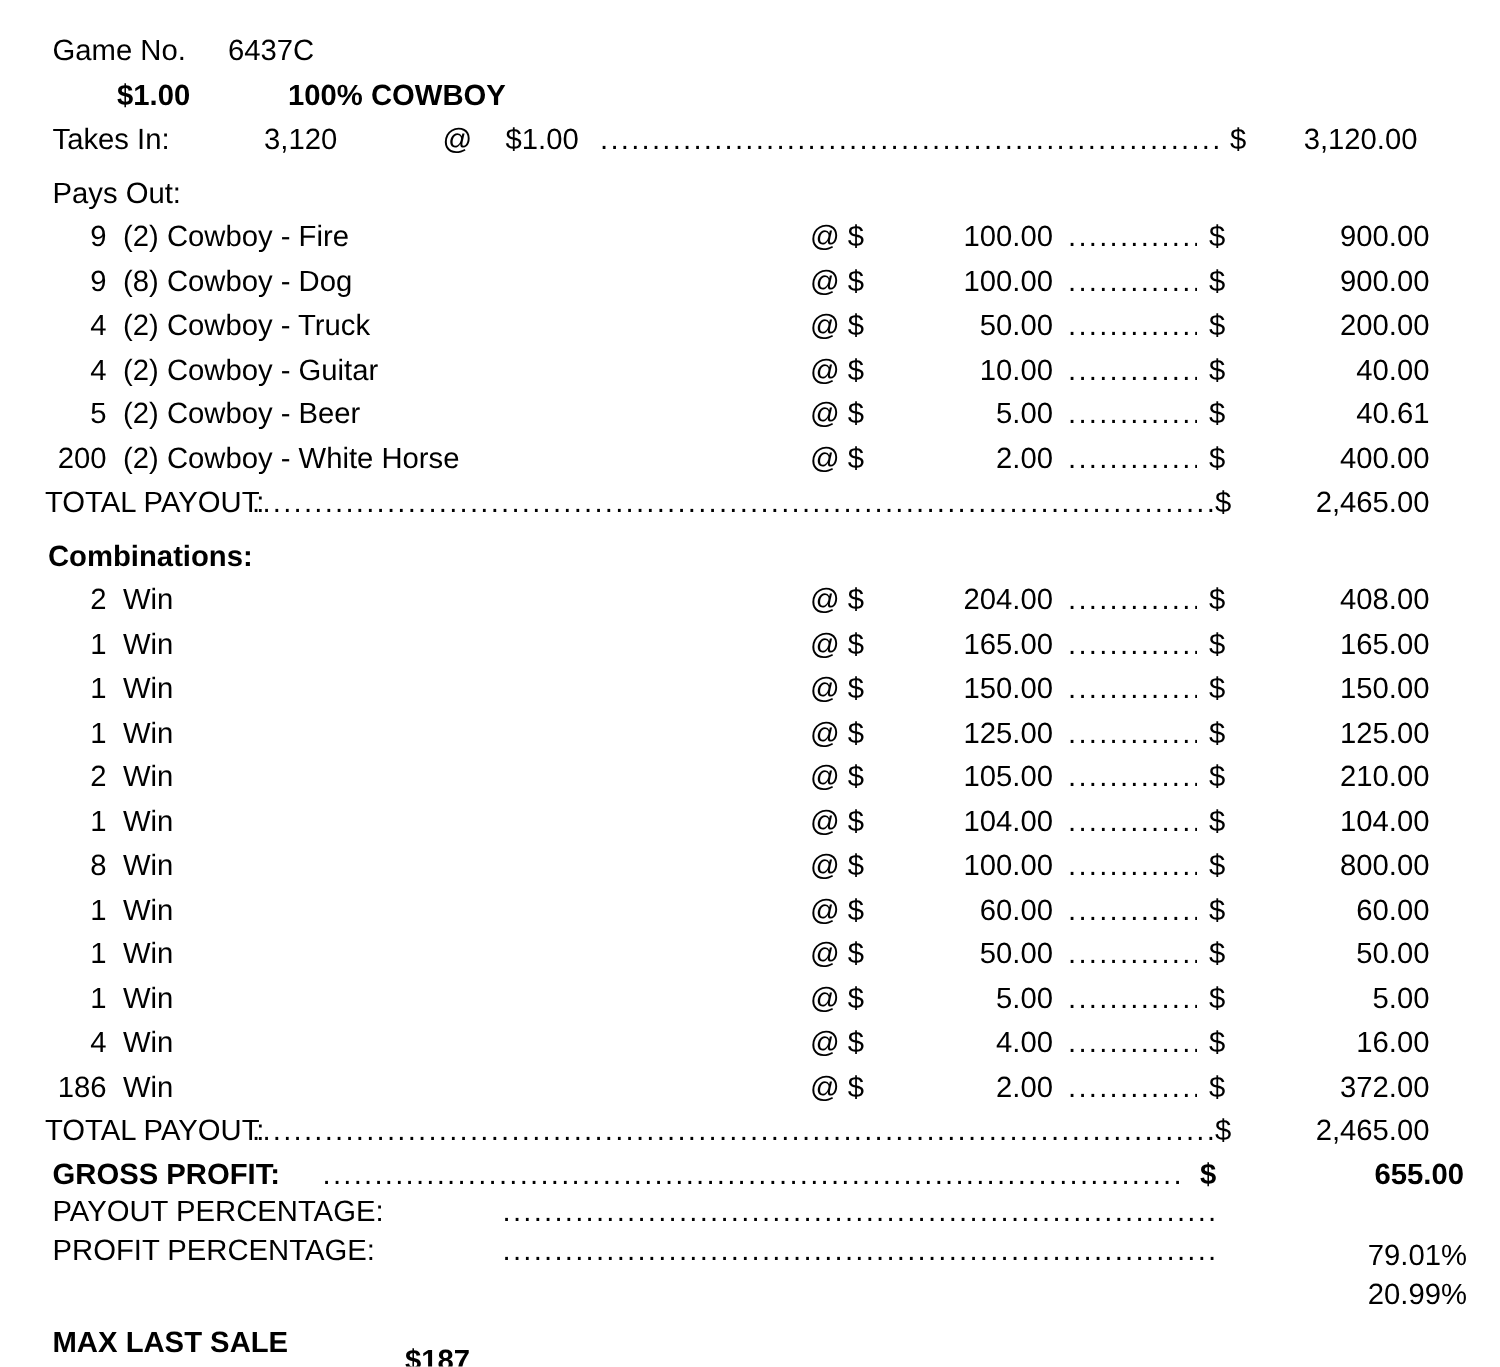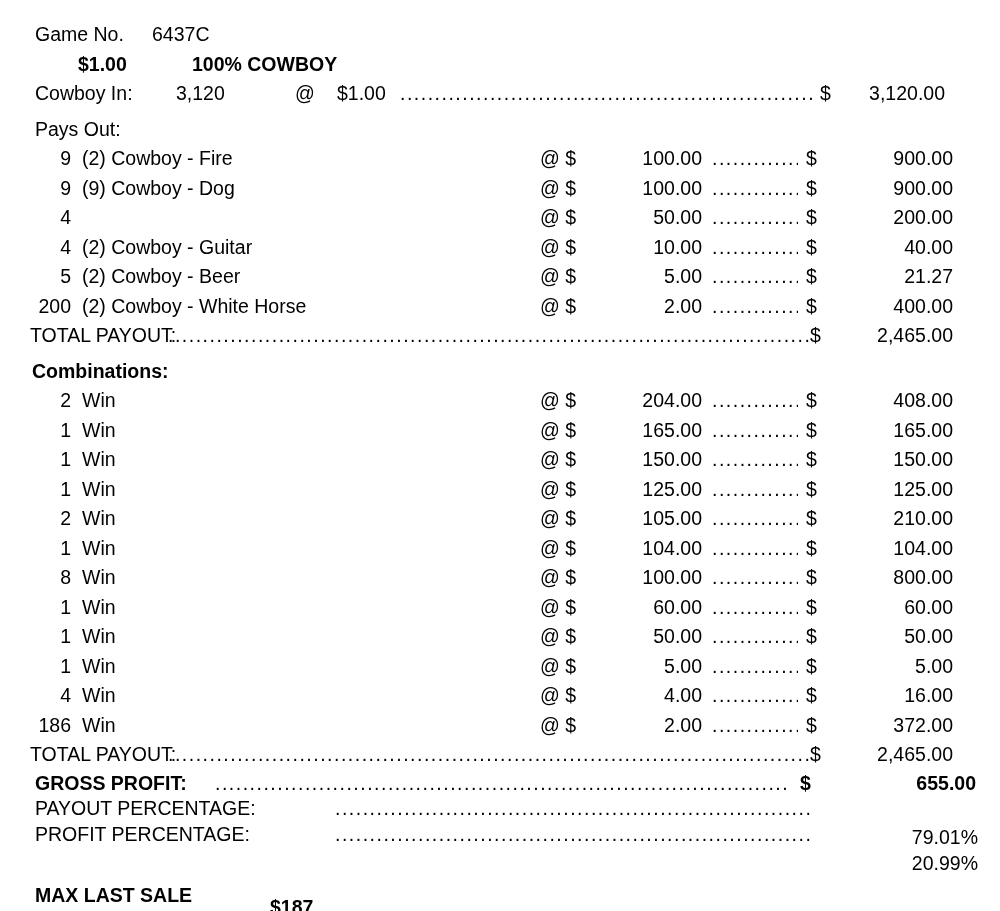--- a/index.html
+++ b/index.html
@@ -77,21 +77,21 @@
 
   <div class="row">
     <span class="h-label">Game No.</span>
     <span class="h-value">6437C</span>
   </div>
   <div class="row">
     <span class="h-price">$1.00</span>
     <span class="h-name">100% COWBOY</span>
   </div>
   <div class="row">
-    <span class="ti-label">Cowboy In:</span>
+    <span class="ti-label">Takes In:</span>
     <span class="ti-qty">3,120</span>
     <span class="ti-at">@</span>
     <span class="ti-price">$1.00</span>
     <span class="ti-leader leader">...........................................................................................................................................................................................</span>
     <span class="ti-dollar">$</span>
     <span class="ti-value">3,120.00</span>
   </div>
 
   <div class="gap6"></div>
 
@@ -103,29 +103,30 @@
     <span class="c-count">9</span>
     <span class="c-name">(2) Cowboy - Fire</span>
     <span class="c-at">@ $</span>
     <span class="c-price">100.00</span>
     <span class="c-leader leader">...........................................................................................................................................................................................</span>
     <span class="c-dollar">$</span>
     <span class="c-value">900.00</span>
   </div>
       <div class="row">
     <span class="c-count">9</span>
-    <span class="c-name">(9) Cowboy - Dog</span>
+    <span class="c-name">(8) Cowboy - Dog</span>
     <span class="c-at">@ $</span>
     <span class="c-price">100.00</span>
     <span class="c-leader leader">...........................................................................................................................................................................................</span>
     <span class="c-dollar">$</span>
     <span class="c-value">900.00</span>
   </div>
       <div class="row">
     <span class="c-count">4</span>
+    <span class="c-name">(2) Cowboy - Truck</span>
     <span class="c-at">@ $</span>
     <span class="c-price">50.00</span>
     <span class="c-leader leader">...........................................................................................................................................................................................</span>
     <span class="c-dollar">$</span>
     <span class="c-value">200.00</span>
   </div>
       <div class="row">
     <span class="c-count">4</span>
     <span class="c-name">(2) Cowboy - Guitar</span>
     <span class="c-at">@ $</span>
@@ -134,21 +135,21 @@
     <span class="c-dollar">$</span>
     <span class="c-value">40.00</span>
   </div>
       <div class="row">
     <span class="c-count">5</span>
     <span class="c-name">(2) Cowboy - Beer</span>
     <span class="c-at">@ $</span>
     <span class="c-price">5.00</span>
     <span class="c-leader leader">...........................................................................................................................................................................................</span>
     <span class="c-dollar">$</span>
-    <span class="c-value">21.27</span>
+    <span class="c-value">40.61</span>
   </div>
       <div class="row">
     <span class="c-count">200</span>
     <span class="c-name">(2) Cowboy - White Horse</span>
     <span class="c-at">@ $</span>
     <span class="c-price">2.00</span>
     <span class="c-leader leader">...........................................................................................................................................................................................</span>
     <span class="c-dollar">$</span>
     <span class="c-value">400.00</span>
   </div>

